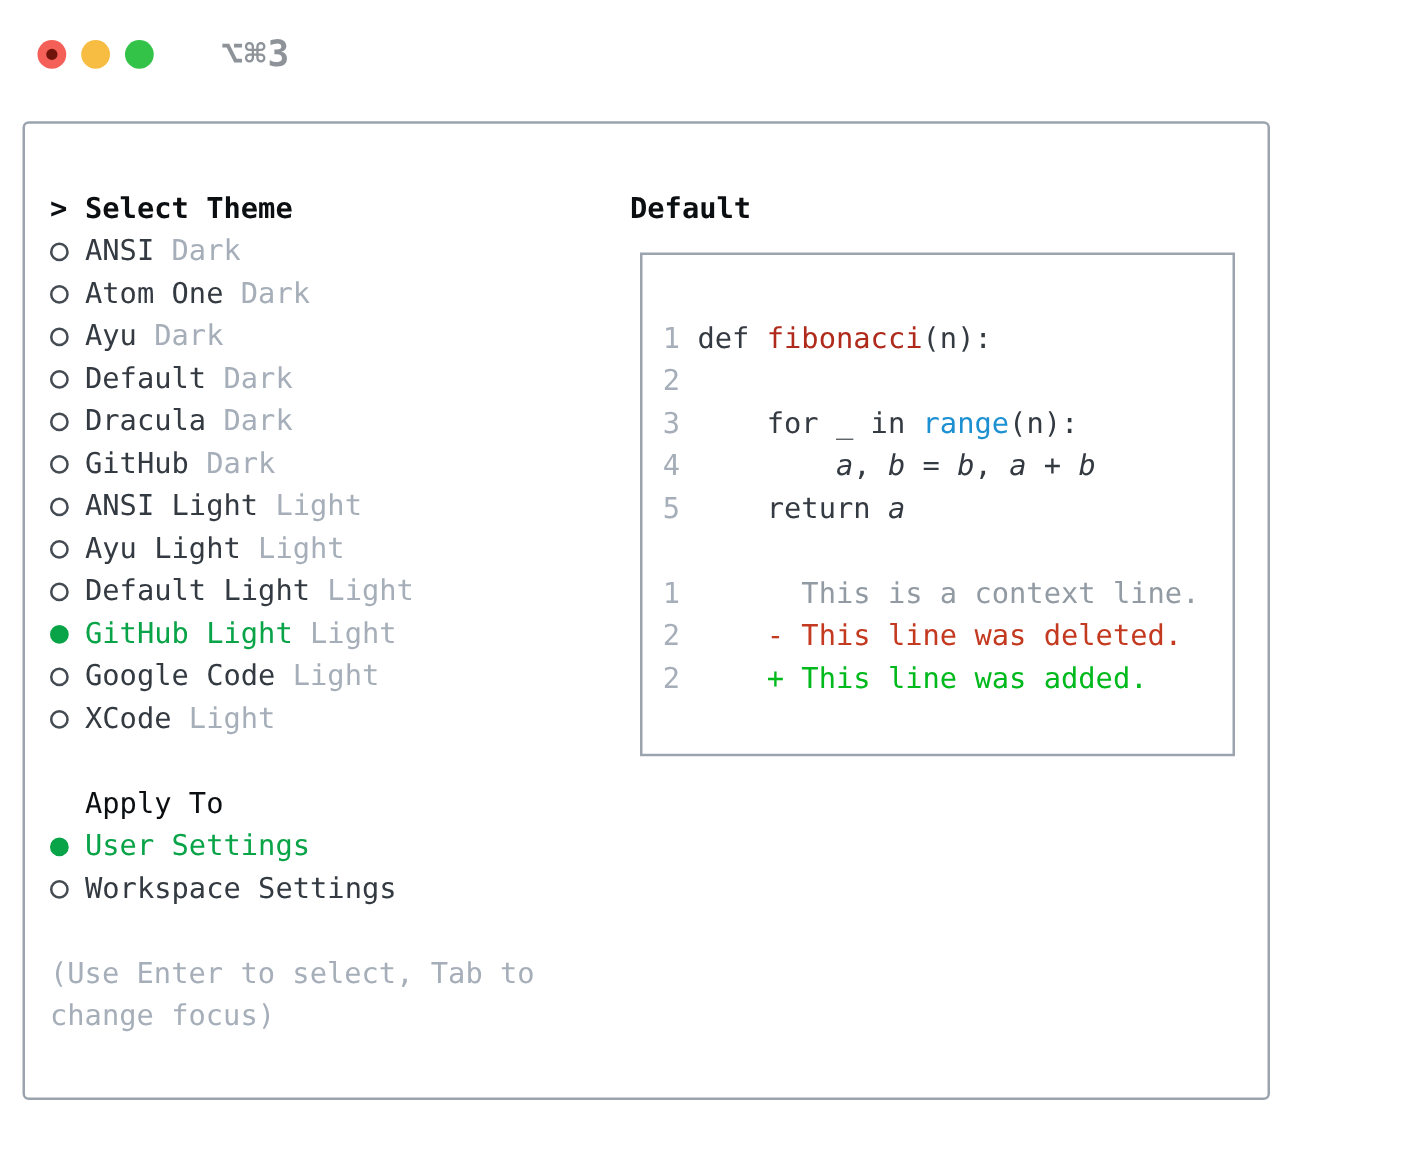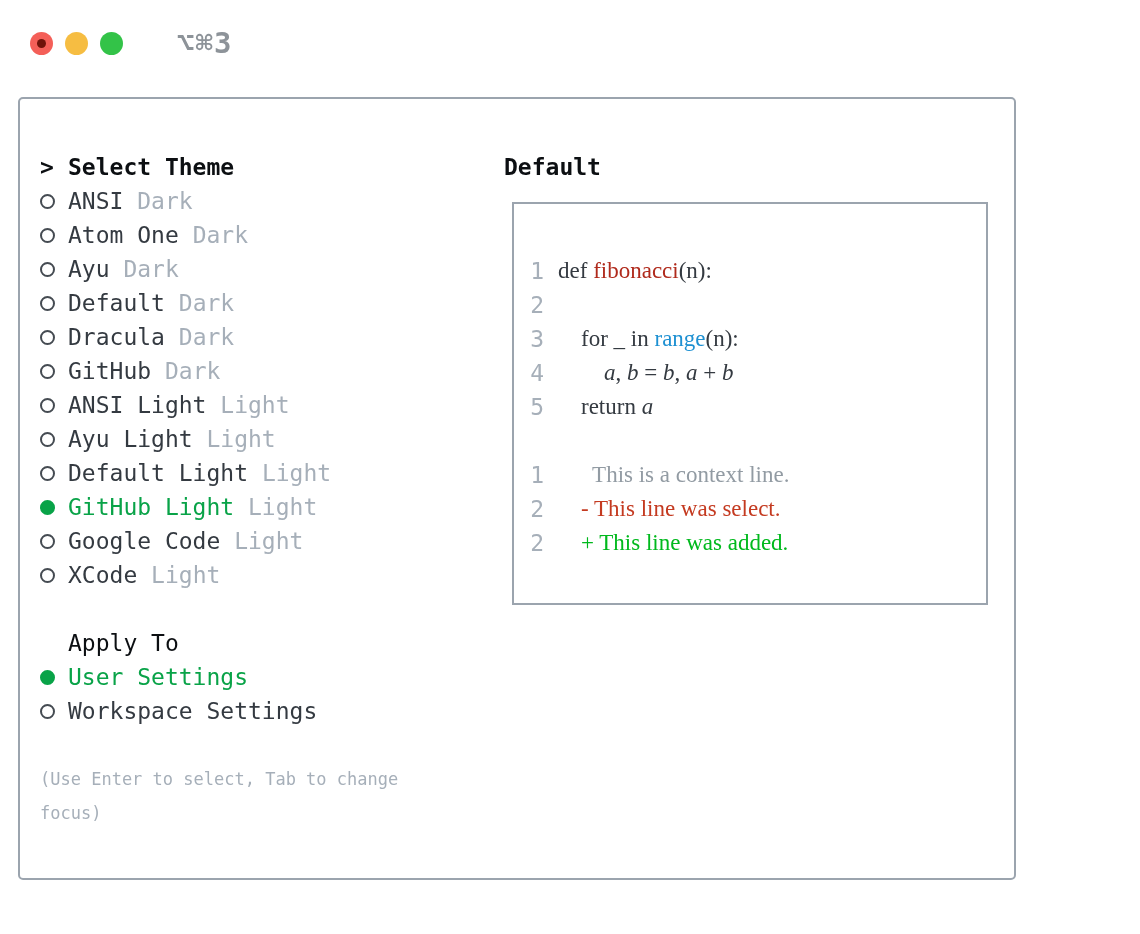--- a/index.html
+++ b/index.html
@@ -34,30 +34,30 @@
        color:var(--dark);white-space:pre;}
   .marker{width:28px;flex:0 0 28px;display:flex;align-items:center;}
   .circ{width:15px;height:15px;border:2px solid #454b52;border-radius:50%;}
   .marker.sel .circ{background:var(--accent);border-color:var(--accent);}
   .cursor{width:28px;flex:0 0 28px;font-weight:700;color:var(--hdr);}
   .h{font-weight:700;color:var(--hdr);}
   .h2{color:var(--hdr);}
   .sfx{color:var(--muted);text-align:right;}
   .green-t{color:var(--accent);text-align:right;}
   .spacer{height:34px;}
-  .hint{margin-top:0;font-size:17px;line-height:34px;color:var(--muted);
+  .hint{margin-top:0;font-size:23px;line-height:34px;color:var(--muted);
         white-space:normal;}
 
   .col-right{position:absolute;left:484px;top:51px;}
   .previewbox{position:absolute;left:492px;top:103px;width:476px;height:403px;
               border:2px solid var(--border);background:#fff;
               padding:50px 0 0 16px;overflow:hidden;}
   .cl{height:34px;display:flex;align-items:center;font-size:23px;white-space:pre;}
   .ln{flex:0 0 14px;width:14px;text-align:right;color:var(--muted);}
-  .ct{margin-left:14px;color:var(--dark);font-family:Liberation Serif, serif;}
+  .ct{margin-left:14px;color:var(--dark);}
   .tk-f{color:var(--func);}
   .tk-c{color:var(--call);}
   .tk-n{color:var(--num);}
   .tk-v{font-style:italic;}
   .dl-context .ct{color:var(--ctx);}
   .dl-deleted .ct{color:var(--deleted);}
   .dl-added .ct{color:var(--added);text-align:right;}
 </style>
 </head>
 <body>
@@ -123,19 +123,19 @@
       <div id="code">
           <div class="cl"><span class="ln">1</span><span class="ct"><span>def </span><span class="tk-f">fibonacci</span><span>(n):</span></span></div>
           <div class="cl"><span class="ln">2</span></div>
           <div class="cl"><span class="ln">3</span><span class="ct"><span>    for _ in </span><span class="tk-c">range</span><span>(n):</span></span></div>
           <div class="cl"><span class="ln">4</span><span class="ct"><span>        </span><span class="tk-v">a</span><span>, </span><span class="tk-v">b</span><span> = </span><span class="tk-v">b</span><span>, </span><span class="tk-v">a</span><span> + </span><span class="tk-v">b</span></span></div>
           <div class="cl"><span class="ln">5</span><span class="ct"><span>    return </span><span class="tk-v">a</span></span></div>
           <div class="cl"><span class="ln"></span><span class="ct"></span></div>
         </div>
       <div id="diff">
           <div class="cl dl-context"><span class="ln">1</span><span class="ct">      This is a context line.</span></div>
-          <div class="cl dl-deleted"><span class="ln">2</span><span class="ct">    - This line was select.</span></div>
+          <div class="cl dl-deleted"><span class="ln">2</span><span class="ct">    - This line was deleted.</span></div>
           <div class="cl dl-added"><span class="ln">2</span><span class="ct">    + This line was added.</span></div>
         </div>
     </div>
 
   </div>
 </div>
 
 </body></html>

